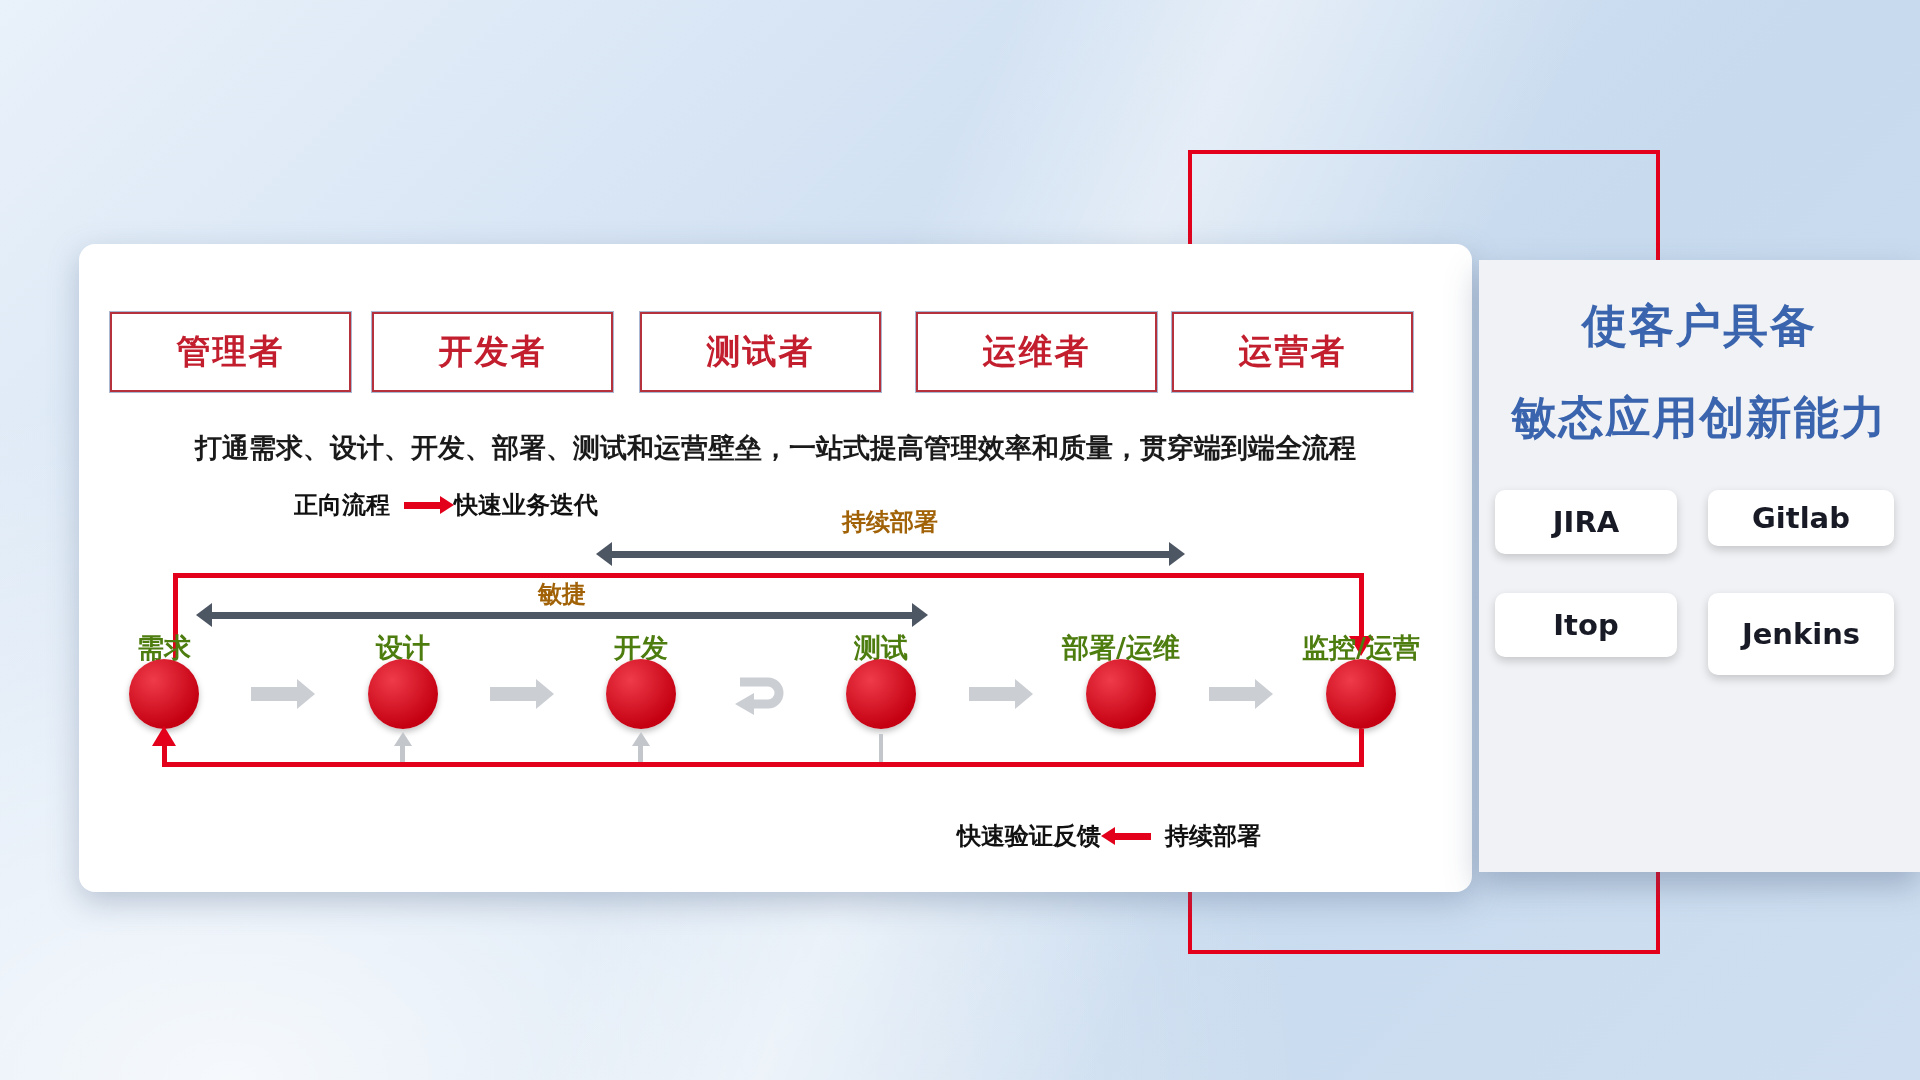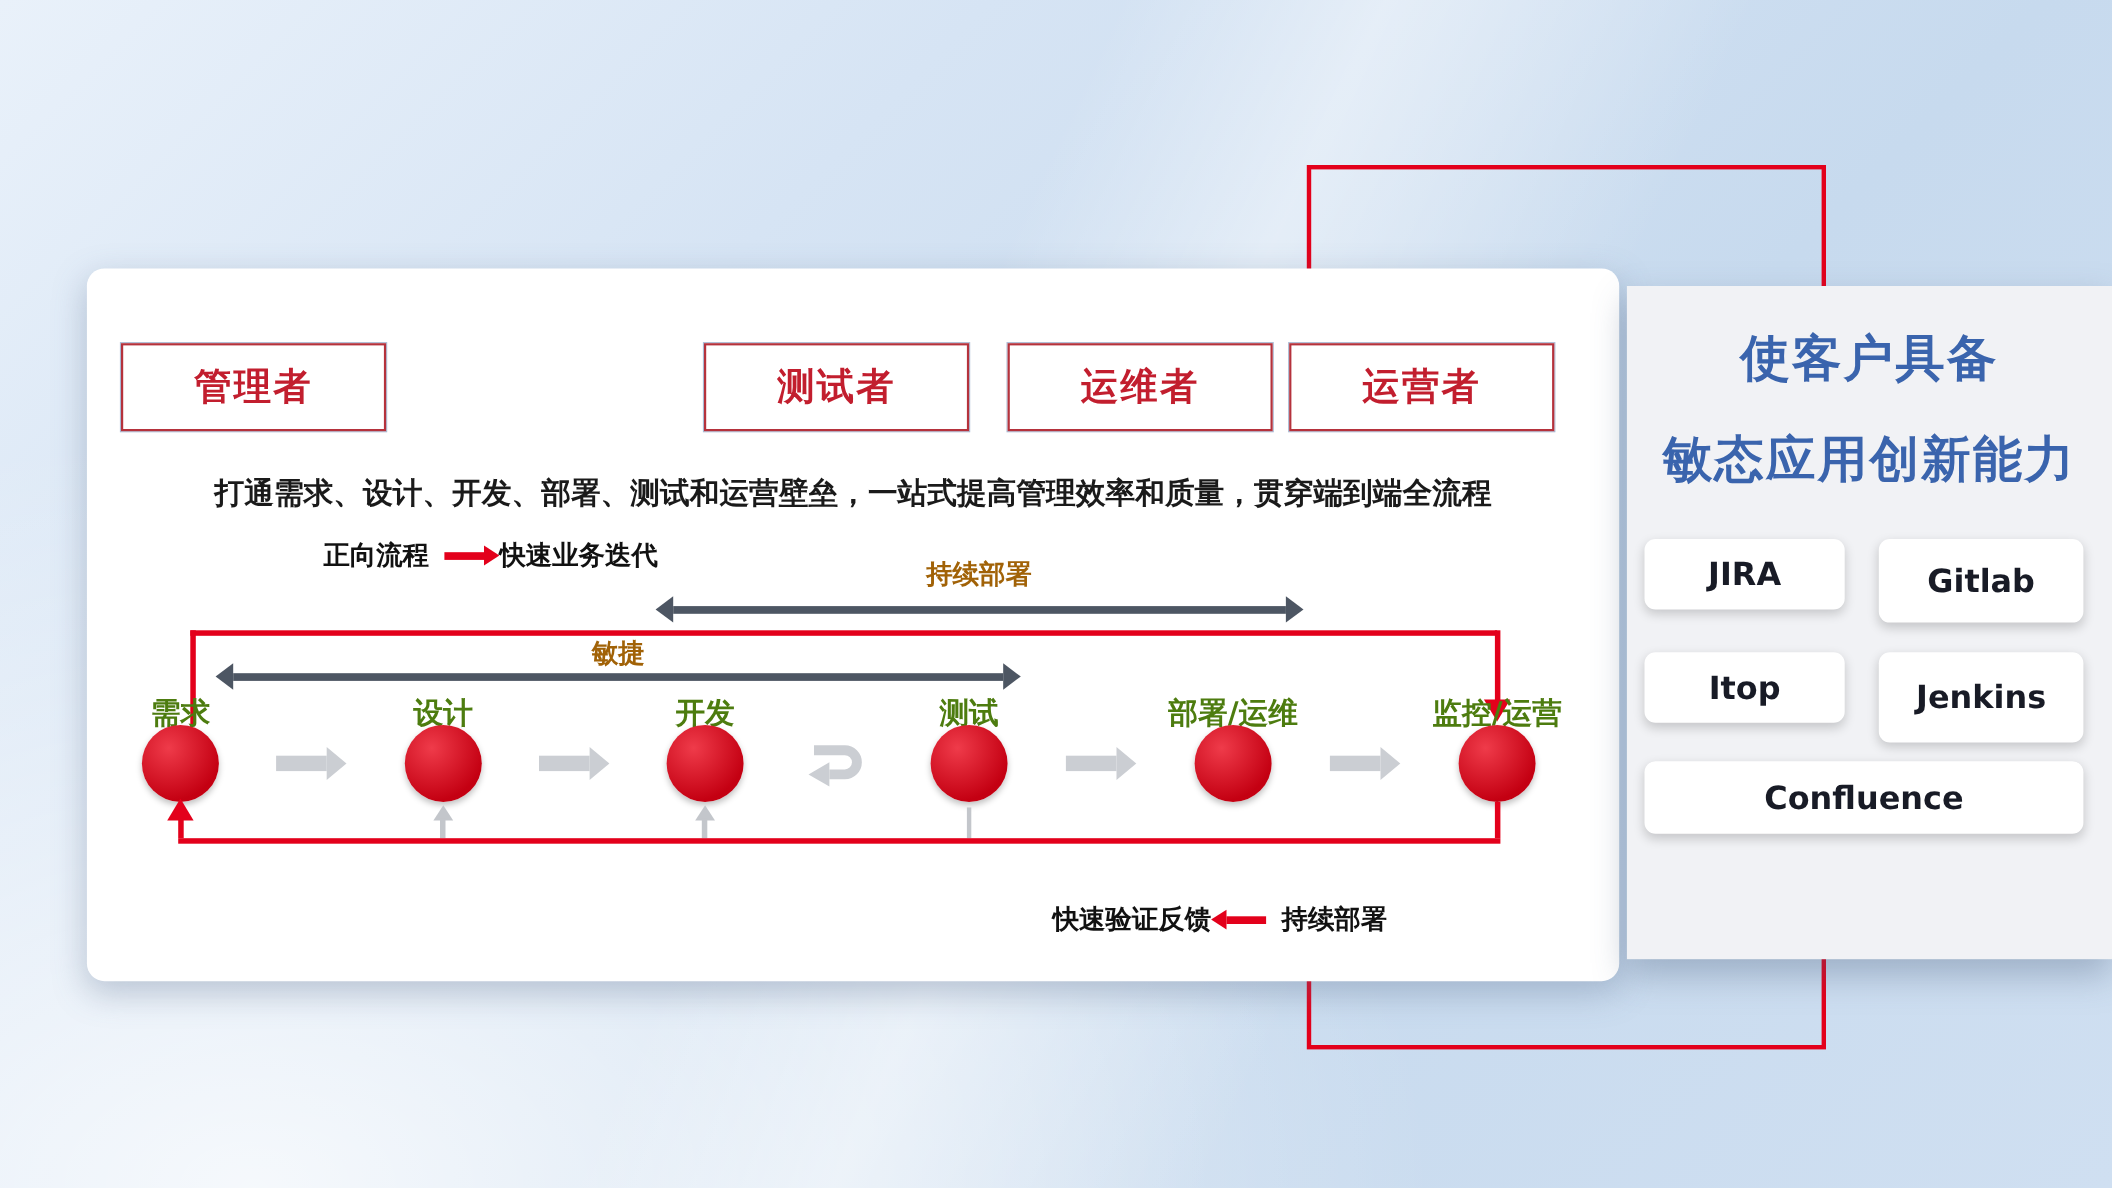--- a/index.html
+++ b/index.html
@@ -74,20 +74,23 @@
 
 <div class="canvas">
 
   <div class="red-frame"></div>
 
   <div class="card">
 
     <div class="role-box" style="left:31px">
         <span>管理者</span>
       </div>
+    <div class="role-box" style="left:293px">
+        <span>开发者</span>
+      </div>
     <div class="role-box" style="left:561px">
         <span>测试者</span>
       </div>
     <div class="role-box" style="left:837px">
         <span>运维者</span>
       </div>
     <div class="role-box" style="left:1093px">
         <span>运营者</span>
       </div>
 
@@ -149,19 +152,18 @@
       <span class="inline-arrow-red left"></span>
       <span>持续部署</span>
     </div>
 
   </div>
 
   <div class="panel">
     <div class="panel-title" style="top:128px">敏态应用创新能力</div>
     <div class="panel-title" style="top:36px">使客户具备</div>
     <div class="tool" style="left:16px;top:230px;width:182px;height:64px">JIRA</div>
-    <div class="tool" style="left:229px;top:230px;width:186px;height:76px">Gitlab</div>
+    <div class="tool" style="left:229px;top:230px;width:186px;height:56px">Gitlab</div>
     <div class="tool" style="left:16px;top:333px;width:182px;height:64px">Itop</div>
     <div class="tool" style="left:229px;top:333px;width:186px;height:82px">Jenkins</div>
-    <div class="tool" style="left:16px;top:432px;width:399px;height:66px">Confluence</div>
   </div>
 
 </div>
 
 </body></html>

